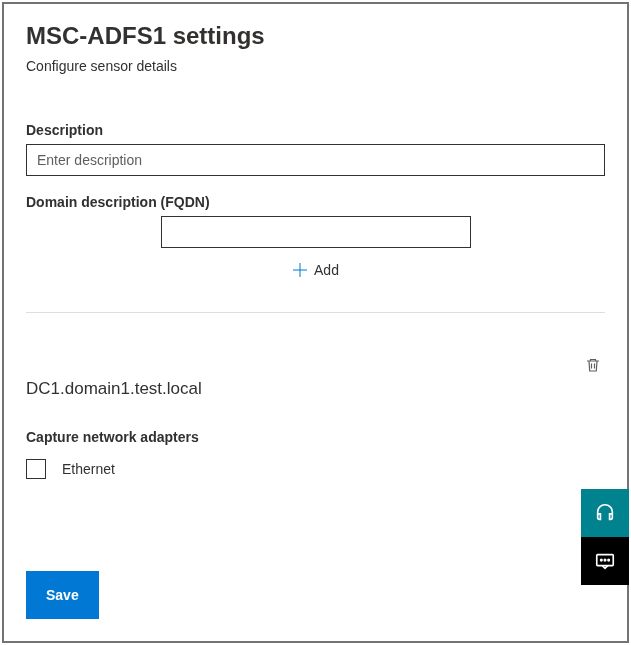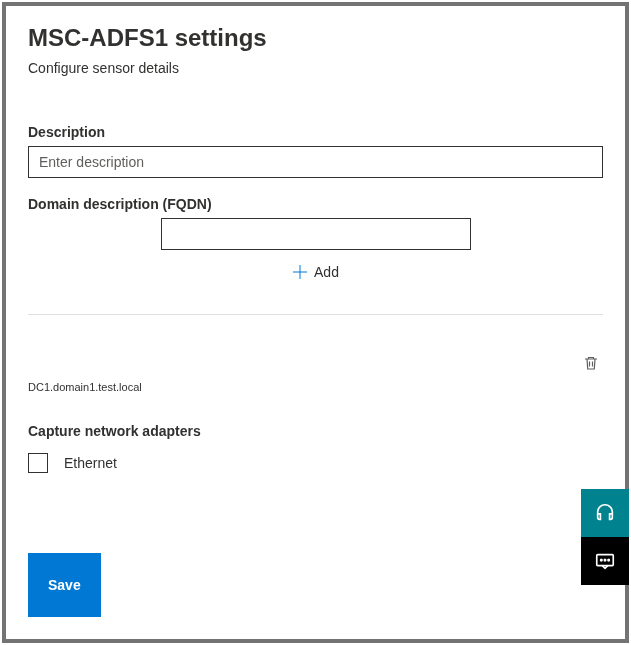--- a/index.html
+++ b/index.html
@@ -4,21 +4,21 @@
   <style>
     * { box-sizing: border-box; margin: 0; padding: 0; }
     body {
       font-family: "Segoe UI", -apple-system, BlinkMacSystemFont, sans-serif;
       background: #fff;
       width: 631px;
       height: 645px;
       position: relative;
     }
     .panel {
-      border: 4px solid #737373;
+      border: 2px solid #737373;
       width: 627px;
       height: 641px;
       margin: 2px;
       padding: 18px 22px 22px 22px;
       position: relative;
       display: flex;
       flex-direction: column;
     }
     .title {
       font-size: 24px;
@@ -85,21 +85,21 @@
       border-top: 1px solid #e1dfdd;
       margin-bottom: 0;
     }
     .dc-row {
       display: flex;
       align-items: center;
       justify-content: space-between;
       padding: 18px 0;
     }
     .dc-name {
-      font-size: 11px;
+      font-size: 17px;
       color: #323130;
       margin-top: 48px;
     }
     .delete-btn {
       background: none;
       border: none;
       cursor: pointer;
       padding: 4px;
       color: #605e5c;
       display: flex;
@@ -125,21 +125,21 @@
     }
     .checkbox-label {
       font-size: 14px;
       color: #323130;
     }
     .spacer { flex: 1; }
     .save-btn {
       background: #0078d4;
       color: #fff;
       border: none;
-      padding: 24px 20px;
+      padding: 16px 20px;
       font-size: 14px;
       font-weight: 600;
       font-family: inherit;
       cursor: pointer;
       width: fit-content;
     }
     .float-buttons {
       position: absolute;
       right: 2px;
       bottom: 60px;

